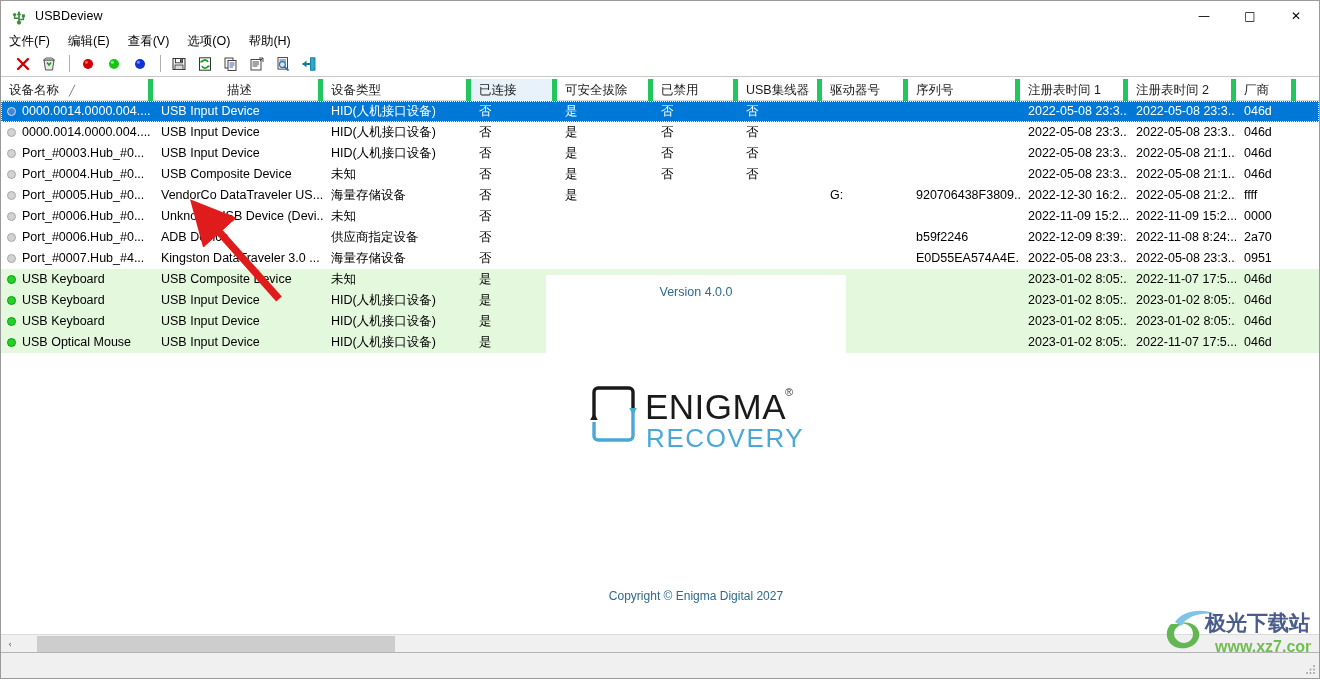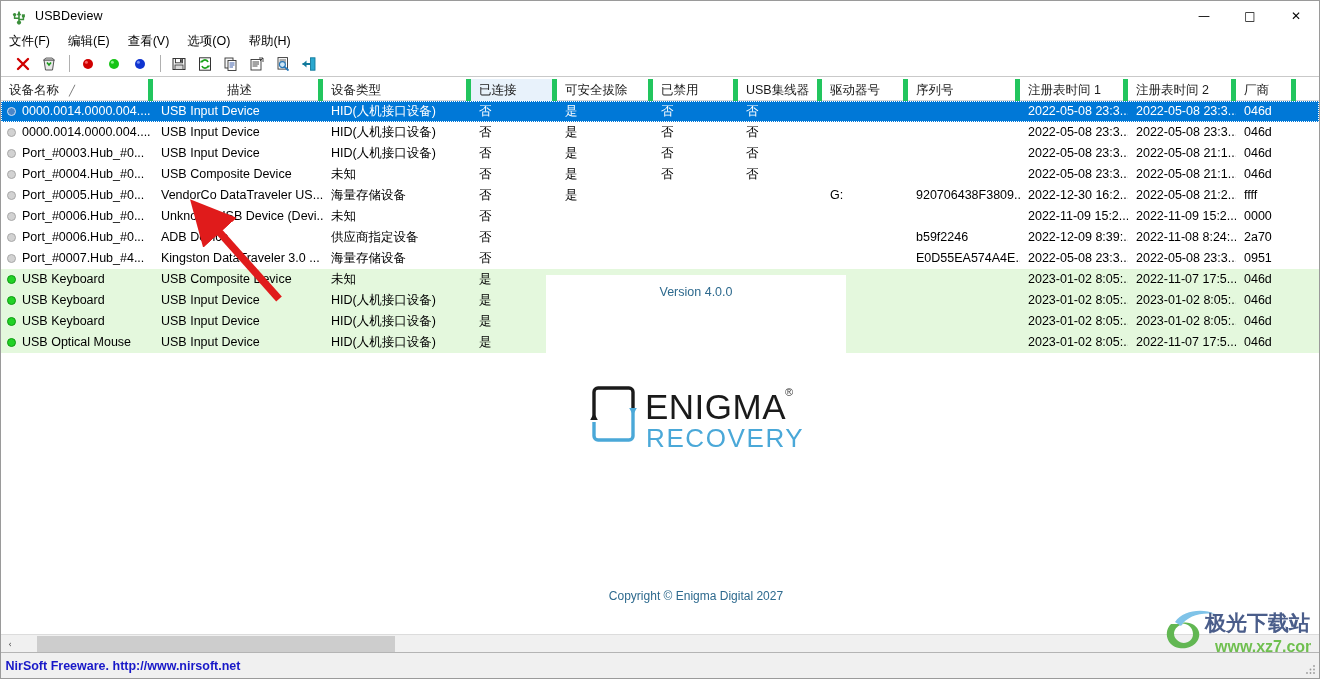--- a/index.html
+++ b/index.html
@@ -478,23 +478,20 @@
   </div>
 
   <div id="hscroll">
     <div class="sb-arrow">‹</div>
     <div id="sb-track">
       <div id="sb-thumb"></div>
     </div>
   </div>
 
   <div id="statusbar">
-    <div class="st-pane" style="width:244px;text-align:center;padding-left:0">
-      <span id="st-link">NirSoft Freeware.  http://www.nirsoft.net</span>
-    </div>
     <svg id="st-grip" viewBox="0 0 12 12">
       <circle cx="10" cy="10" r="0.9" fill="#9a9a9a"></circle>
       <circle cx="6.5" cy="10" r="0.9" fill="#9a9a9a"></circle>
       <circle cx="10" cy="6.5" r="0.9" fill="#9a9a9a"></circle>
       <circle cx="3" cy="10" r="0.9" fill="#9a9a9a"></circle>
       <circle cx="10" cy="3" r="0.9" fill="#9a9a9a"></circle>
       <circle cx="6.5" cy="6.5" r="0.9" fill="#9a9a9a"></circle>
     </svg>
   </div>
 

